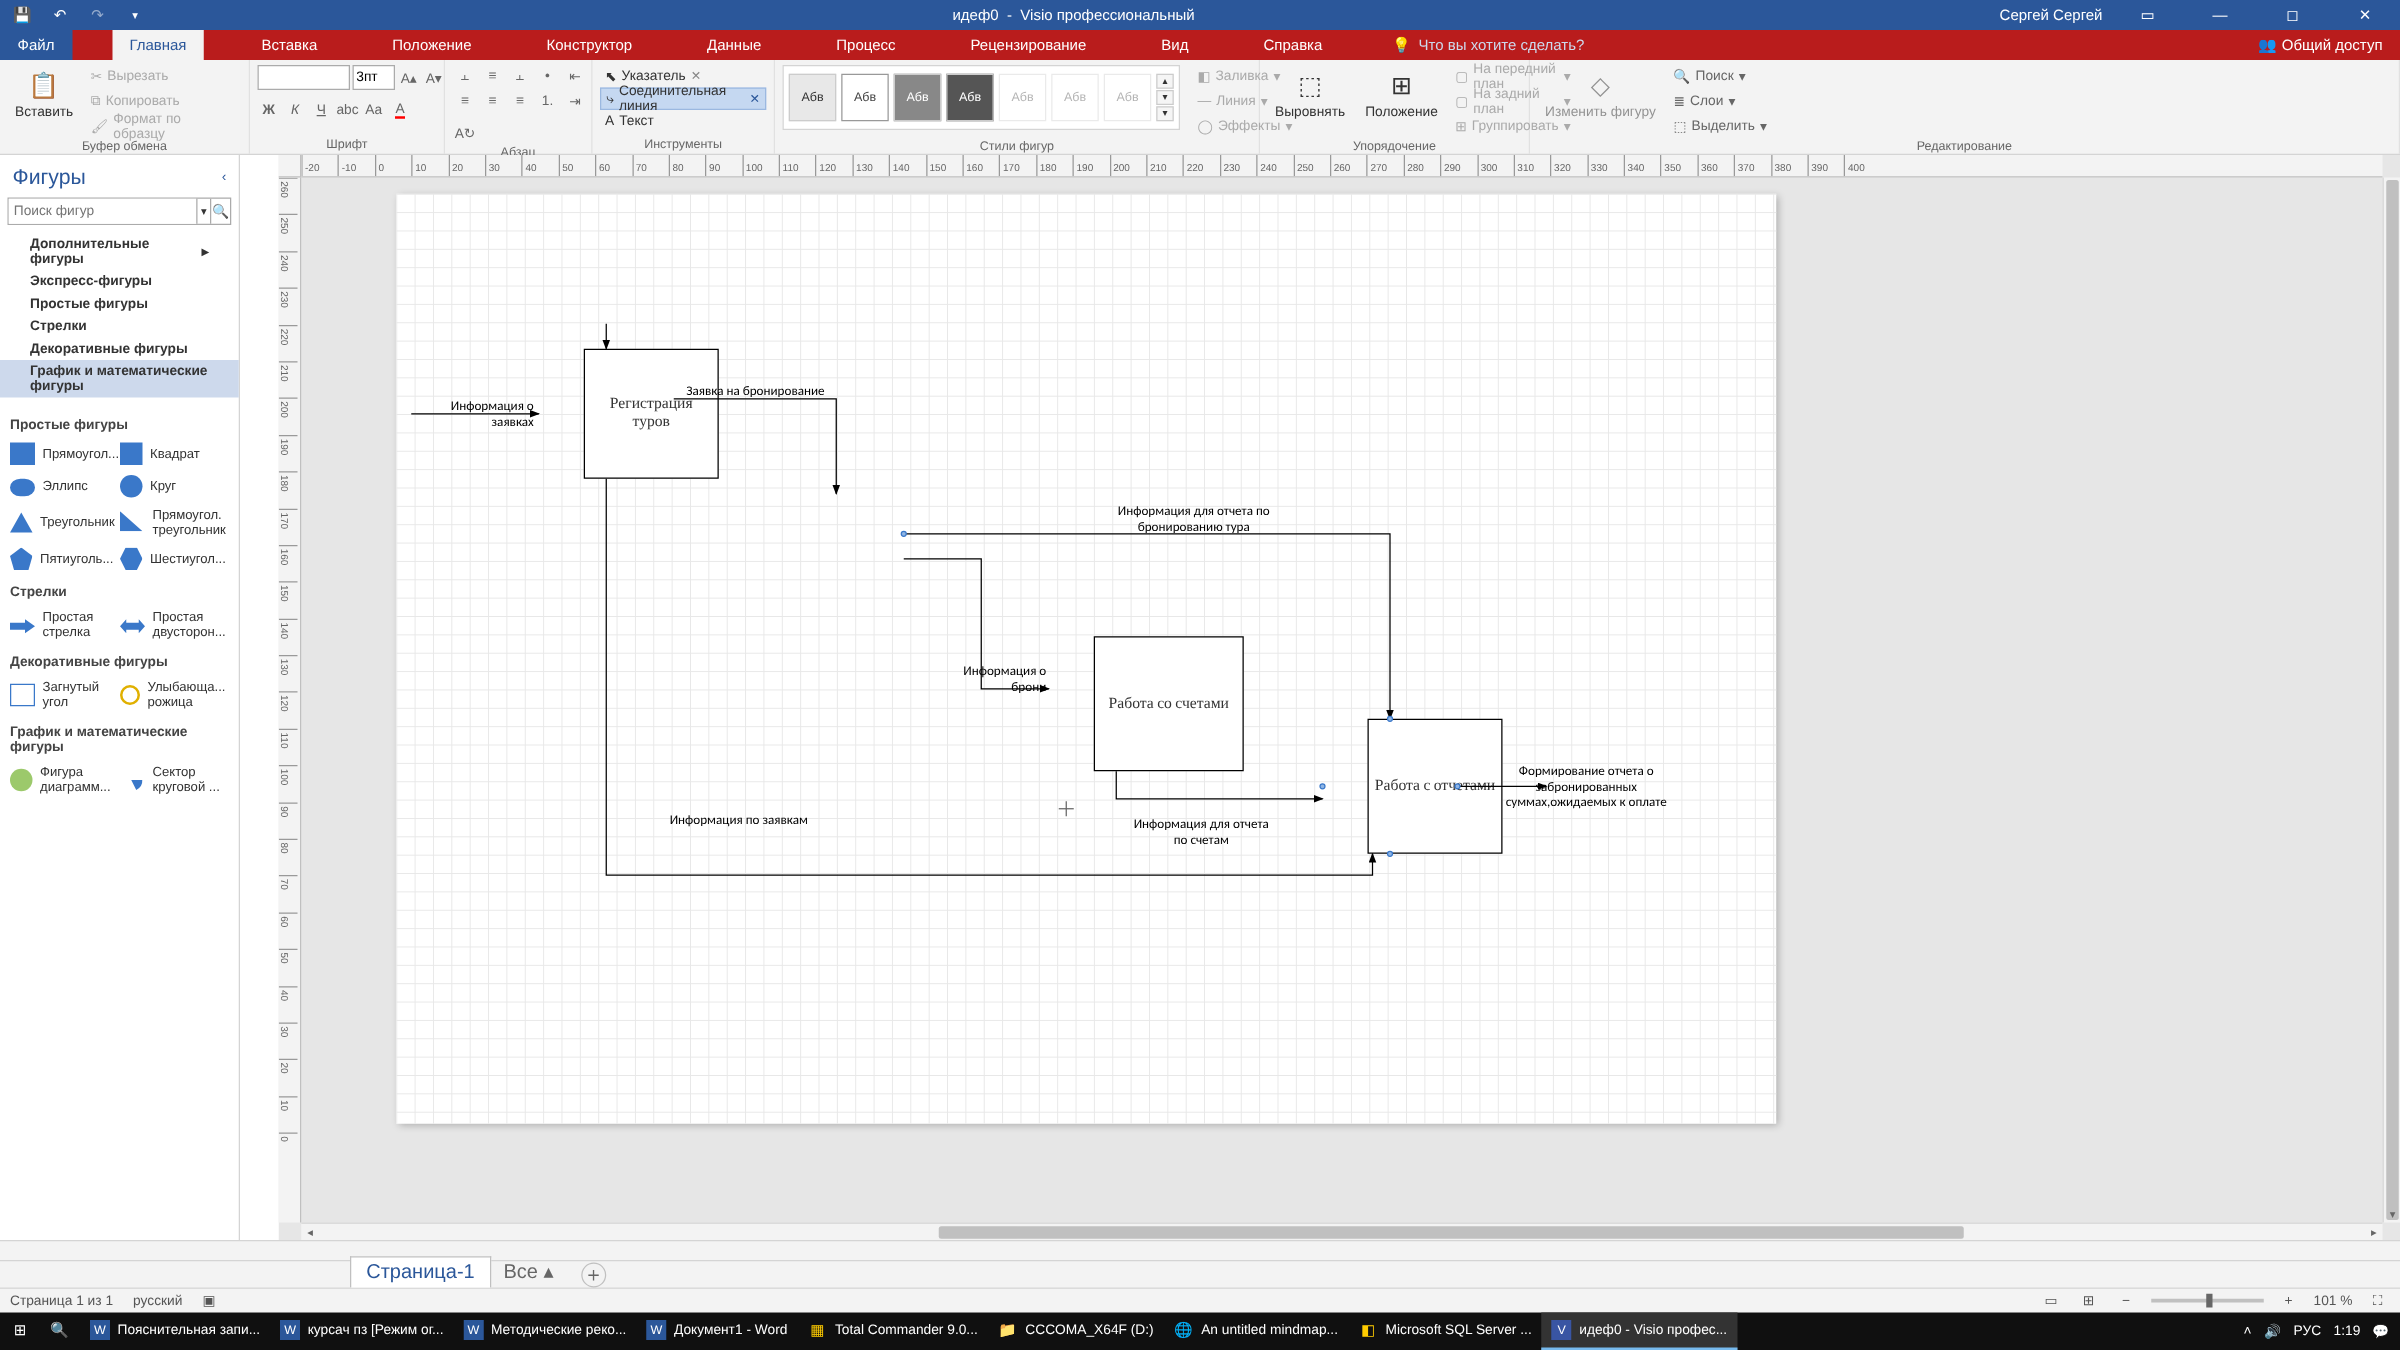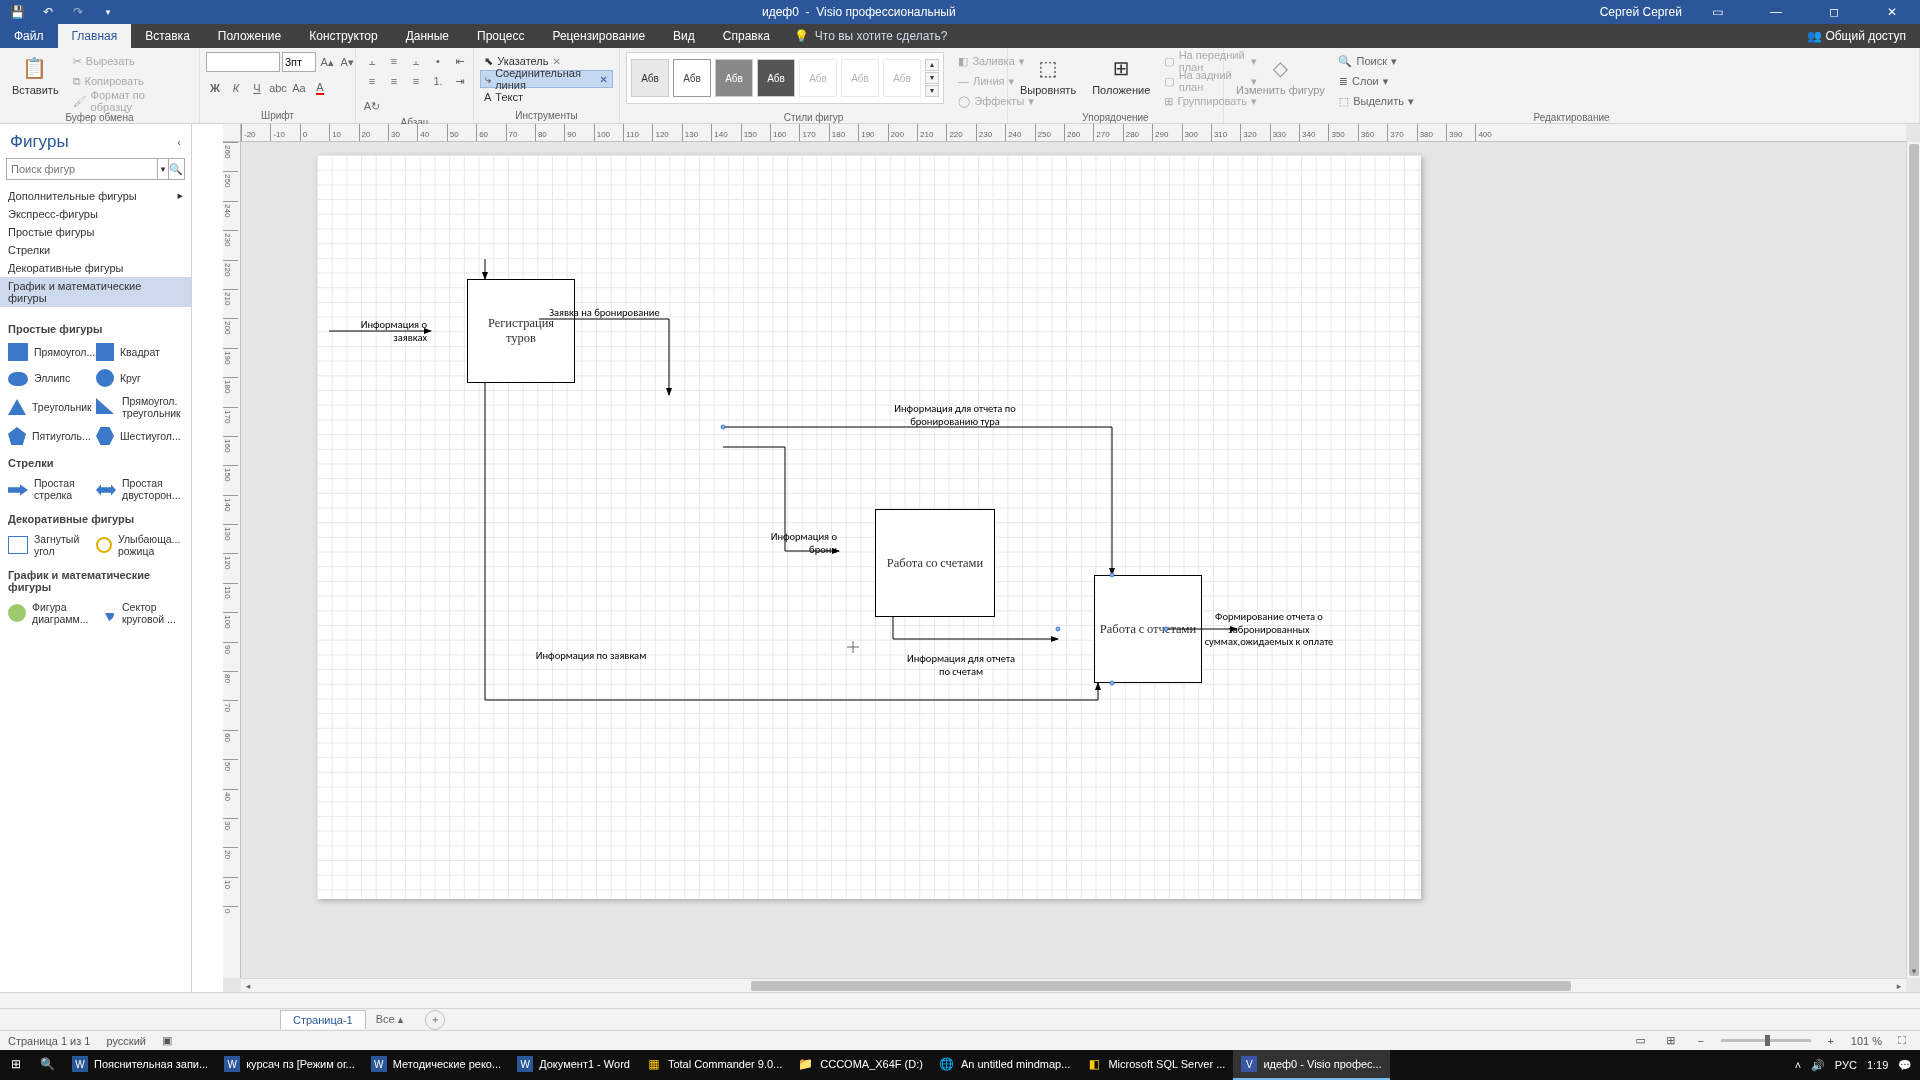--- a/index.html
+++ b/index.html
@@ -7,21 +7,21 @@
 
 
 .titlebar { height: 24px; background: #2b579a; display: flex; align-items: center; color: #fff; }
 .titlebar .qat { display: flex; align-items: center; padding-left: 8px; gap: 10px; }
 .titlebar .qat-btn { width: 20px; height: 20px; display: flex; align-items: center; justify-content: center; cursor: pointer; color: #fff; font-size: 12px; }
 .titlebar .title-center { flex: 1; text-align: center; font-size: 12px; }
 .titlebar .title-right { display: flex; align-items: center; gap: 14px; padding-right: 6px; }
 .titlebar .win-btn { width: 44px; height: 24px; display: flex; align-items: center; justify-content: center; cursor: pointer; font-size: 12px; }
 
 
-.tabs-row { height: 24px; background: #404040; display: flex; align-items: stretch; color: #fff; }
+.tabs-row { height: 24px; background: #b91c1c; display: flex; align-items: stretch; color: #fff; gap: 32px; }
 .tab { padding: 0 14px; display: flex; align-items: center; font-size: 12px; cursor: pointer; }
 .tab.file { background: #2b579a; }
 .tab.active { background: #f3f3f3; color: #2b579a; }
 .tab-right { margin-left: auto; display: flex; align-items: center; padding-right: 14px; gap: 6px; font-size: 12px; }
 .tellme { display: flex; align-items: center; gap: 6px; margin-left: 10px; color: #cdd9ec; }
 .tellme .bulb { font-size: 12px; }
 
 
 .ribbon { height: 76px; background: #f3f3f3; border-bottom: 1px solid #d4d4d4; display: flex; }
 .group { border-right: 1px solid #e1e1e1; padding: 4px 6px 0 6px; display: flex; flex-direction: column; position: relative; }
@@ -55,21 +55,21 @@
 
 .main { display: flex; height: calc(1080px - 24px - 24px - 76px - 20px - 22px - 16px - 30px); gap: 31px; }
 .shapes-pane { width: 192px; border-right: 1px solid #d4d4d4; background: #fff; display: flex; flex-direction: column; }
 .shapes-header { padding: 8px 10px 6px; font-size: 17px; color: #2b579a; display: flex; justify-content: space-between; align-items: center; }
 .shapes-search { padding: 0 6px 6px; }
 .shapes-search-box { display: flex; border: 1px solid #ababab; height: 22px; }
 .shapes-search-box input { flex: 1; border: none; padding: 0 4px; font-size: 11px; outline: none; }
 .shapes-search-box .dd { width: 14px; border-left: 1px solid #ababab; display: flex; align-items: center; justify-content: center; font-size: 9px; cursor: pointer; }
 .shapes-search-box .go { width: 20px; border-left: 1px solid #ababab; display: flex; align-items: center; justify-content: center; color: #2b579a; cursor: pointer; font-size: 11px; }
 .stencil-list { font-size: 11px; }
-.stencil-item { padding: 3px 8px; cursor: pointer; display: flex; justify-content: space-between; align-items: center; }
+.stencil-item { padding: 3px 24px; cursor: pointer; display: flex; justify-content: space-between; align-items: center; font-weight: bold; }
 .stencil-item.active { background: #cdd9ec; }
 .shape-section { padding: 6px 8px 2px; font-weight: bold; font-size: 11px; color: #444; }
 .shape-grid { display: flex; flex-wrap: wrap; padding: 2px 6px; }
 .shape-cell { width: 88px; display: flex; align-items: center; gap: 6px; padding: 4px 2px; cursor: pointer; font-size: 10.5px; }
 .shape-ico { width: 20px; height: 18px; flex-shrink: 0; }
 .ico-rect { background: #3a78c9; }
 .ico-square { background: #3a78c9; width: 18px; height: 18px; }
 .ico-ellipse { background: #3a78c9; border-radius: 50%/60%; height: 14px; margin-top: 2px; }
 .ico-circle { background: #3a78c9; border-radius: 50%; width: 18px; height: 18px; }
 .ico-tri { width: 0; height: 0; border-left: 9px solid transparent; border-right: 9px solid transparent; border-bottom: 16px solid #3a78c9; background: none; }
@@ -96,21 +96,21 @@
 .hscroll-thumb { position: absolute; left: 510px; width: 820px; top: 2px; height: 10px; background: #c0c0c0; border-radius: 2px; }
 .vscroll { position: absolute; right: 0; top: 18px; bottom: 14px; width: 14px; background: #f3f3f3; border-left: 1px solid #d4d4d4; }
 .vscroll-thumb { position: absolute; top: 2px; bottom: 2px; left: 2px; width: 10px; background: #c0c0c0; border-radius: 2px; }
 .hscroll .arr, .vscroll .arr { position: absolute; width: 14px; height: 14px; display: flex; align-items: center; justify-content: center; font-size: 9px; color: #666; cursor: pointer; }
 
 
 .dbox { position: absolute; border: 1px solid #000; background: #fff; display: flex; align-items: center; justify-content: center; text-align: center; font-family: Cambria, serif; font-size: 12.5px; line-height: 1.2; padding: 4px; margin-left: 36px; }
 .dtext { position: absolute; font-size: 10.5px; color: #000; text-align: center; line-height: 1.2; font-family: Calibri, sans-serif; }
 
 
-.page-tabs { height: 22px; background: #f3f3f3; border-top: 1px solid #d4d4d4; display: flex; align-items: center; padding-left: 280px; gap: 0; font-size: 11px; }
+.page-tabs { height: 22px; background: #f3f3f3; border-top: 1px solid #d4d4d4; display: flex; align-items: flex-end; padding-left: 280px; gap: 0; font-size: 16px; }
 .page-tab { padding: 3px 12px; border: 1px solid #c0c0c0; border-bottom: none; background: #fff; cursor: pointer; color: #2b579a; }
 .page-tab-all { padding: 3px 10px; cursor: pointer; color: #666; }
 .page-tab-add { width: 20px; height: 20px; border: 1px solid #c0c0c0; border-radius: 50%; display: flex; align-items: center; justify-content: center; margin-left: 12px; cursor: pointer; color: #666; }
 
 
 .status { height: 20px; background: #f3f3f3; border-top: 1px solid #d4d4d4; display: flex; align-items: center; font-size: 11px; color: #555; padding: 0 8px; gap: 16px; }
 .status .right { margin-left: auto; display: flex; align-items: center; gap: 10px; }
 .sbtn { width: 20px; height: 16px; display: flex; align-items: center; justify-content: center; cursor: pointer; font-size: 11px; }
 .zoom-slider { width: 90px; height: 3px; background: #c0c0c0; position: relative; }
 .zoom-slider .thumb { position: absolute; left: 44px; top: -4px; width: 5px; height: 11px; background: #666; }

